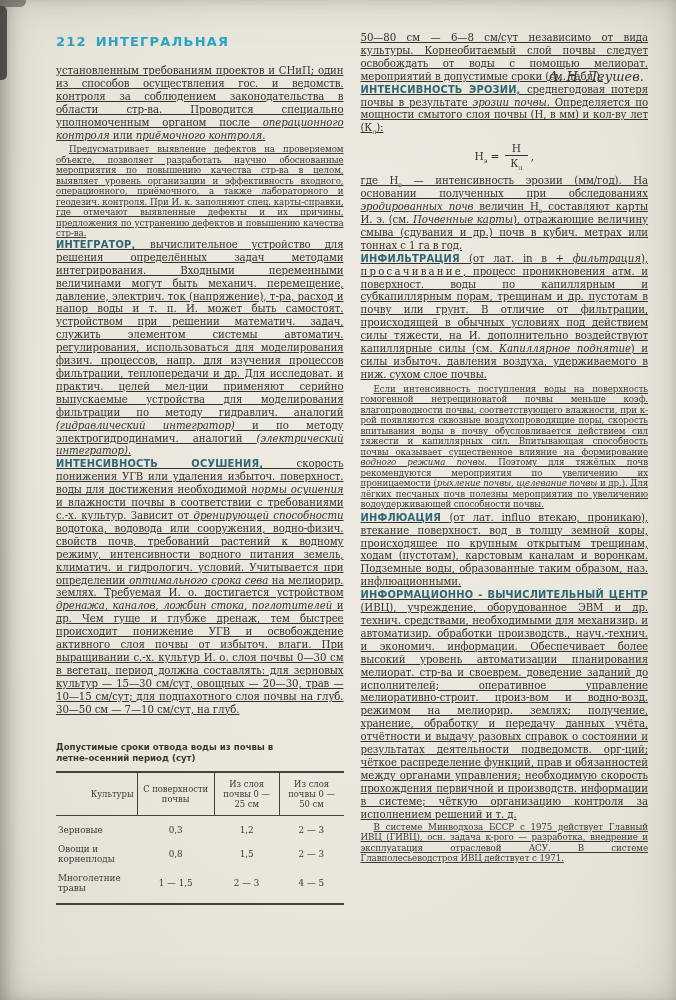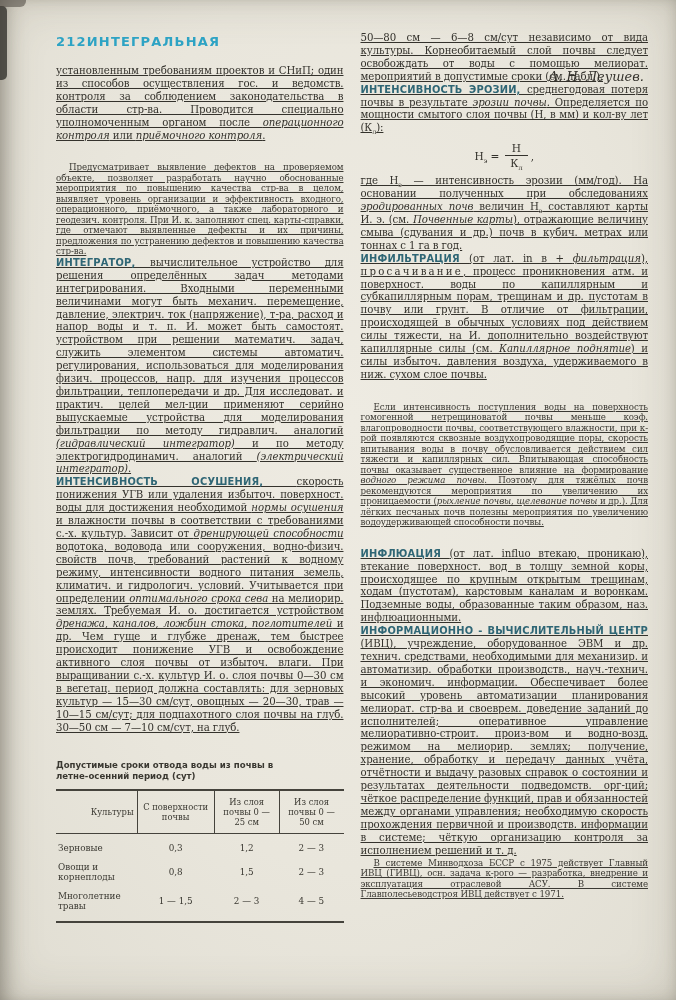--- a/index.html
+++ b/index.html
@@ -25,21 +25,21 @@
   .content{
     position:absolute;left:56px;top:32px;width:592px;
   }
   .columns{display:flex;gap:17px;}
   .col{width:288px;}
   .page-header{
     font-family:"DejaVu Sans", sans-serif;
     font-weight:700;font-size:13px;letter-spacing:1.2px;
     color:#2da3c4;margin:2px 0 16px 0;white-space:nowrap;
   }
-  .page-header .pgnum{}
+  .page-header .pgnum{margin-right:9px;}
   .body{
     font-size:10.2px;line-height:12.9px;text-align:justify;
     letter-spacing:-0.1px;margin:0;
   }
   .small{
     font-size:8.7px;line-height:10.5px;color:#3b3933;
   }
   .indent{text-indent:13px;}
   .signature{
     text-align:right;margin-top:-12.9px;padding-right:4px;
@@ -78,21 +78,21 @@
     padding:6px 3px;text-align:center;vertical-align:middle;
   }
   table.data th:first-child{border-left:none;text-align:right;padding-left:4px;}
   table.data td{
     padding:4px 3px;text-align:center;vertical-align:middle;line-height:10.4px;
   }
   table.data td.lbl{text-align:left;padding-left:2px;}
   table.data tbody tr:first-child td{padding-top:9px;}
   table.data tbody tr:last-child td{padding-bottom:9px;}
   .blk{margin:0;text-decoration:underline;}
-  .mt2{margin-top:20px;}
+  .mt2{margin-top:2px;}
 </style>
 </head>
 <body>
 
 <div class="page">
   <div class="edge-mark"></div>
   <div class="edge-mark2"></div>
   <div class="content">
     <div class="columns">
       <div class="col" id="col-left">

